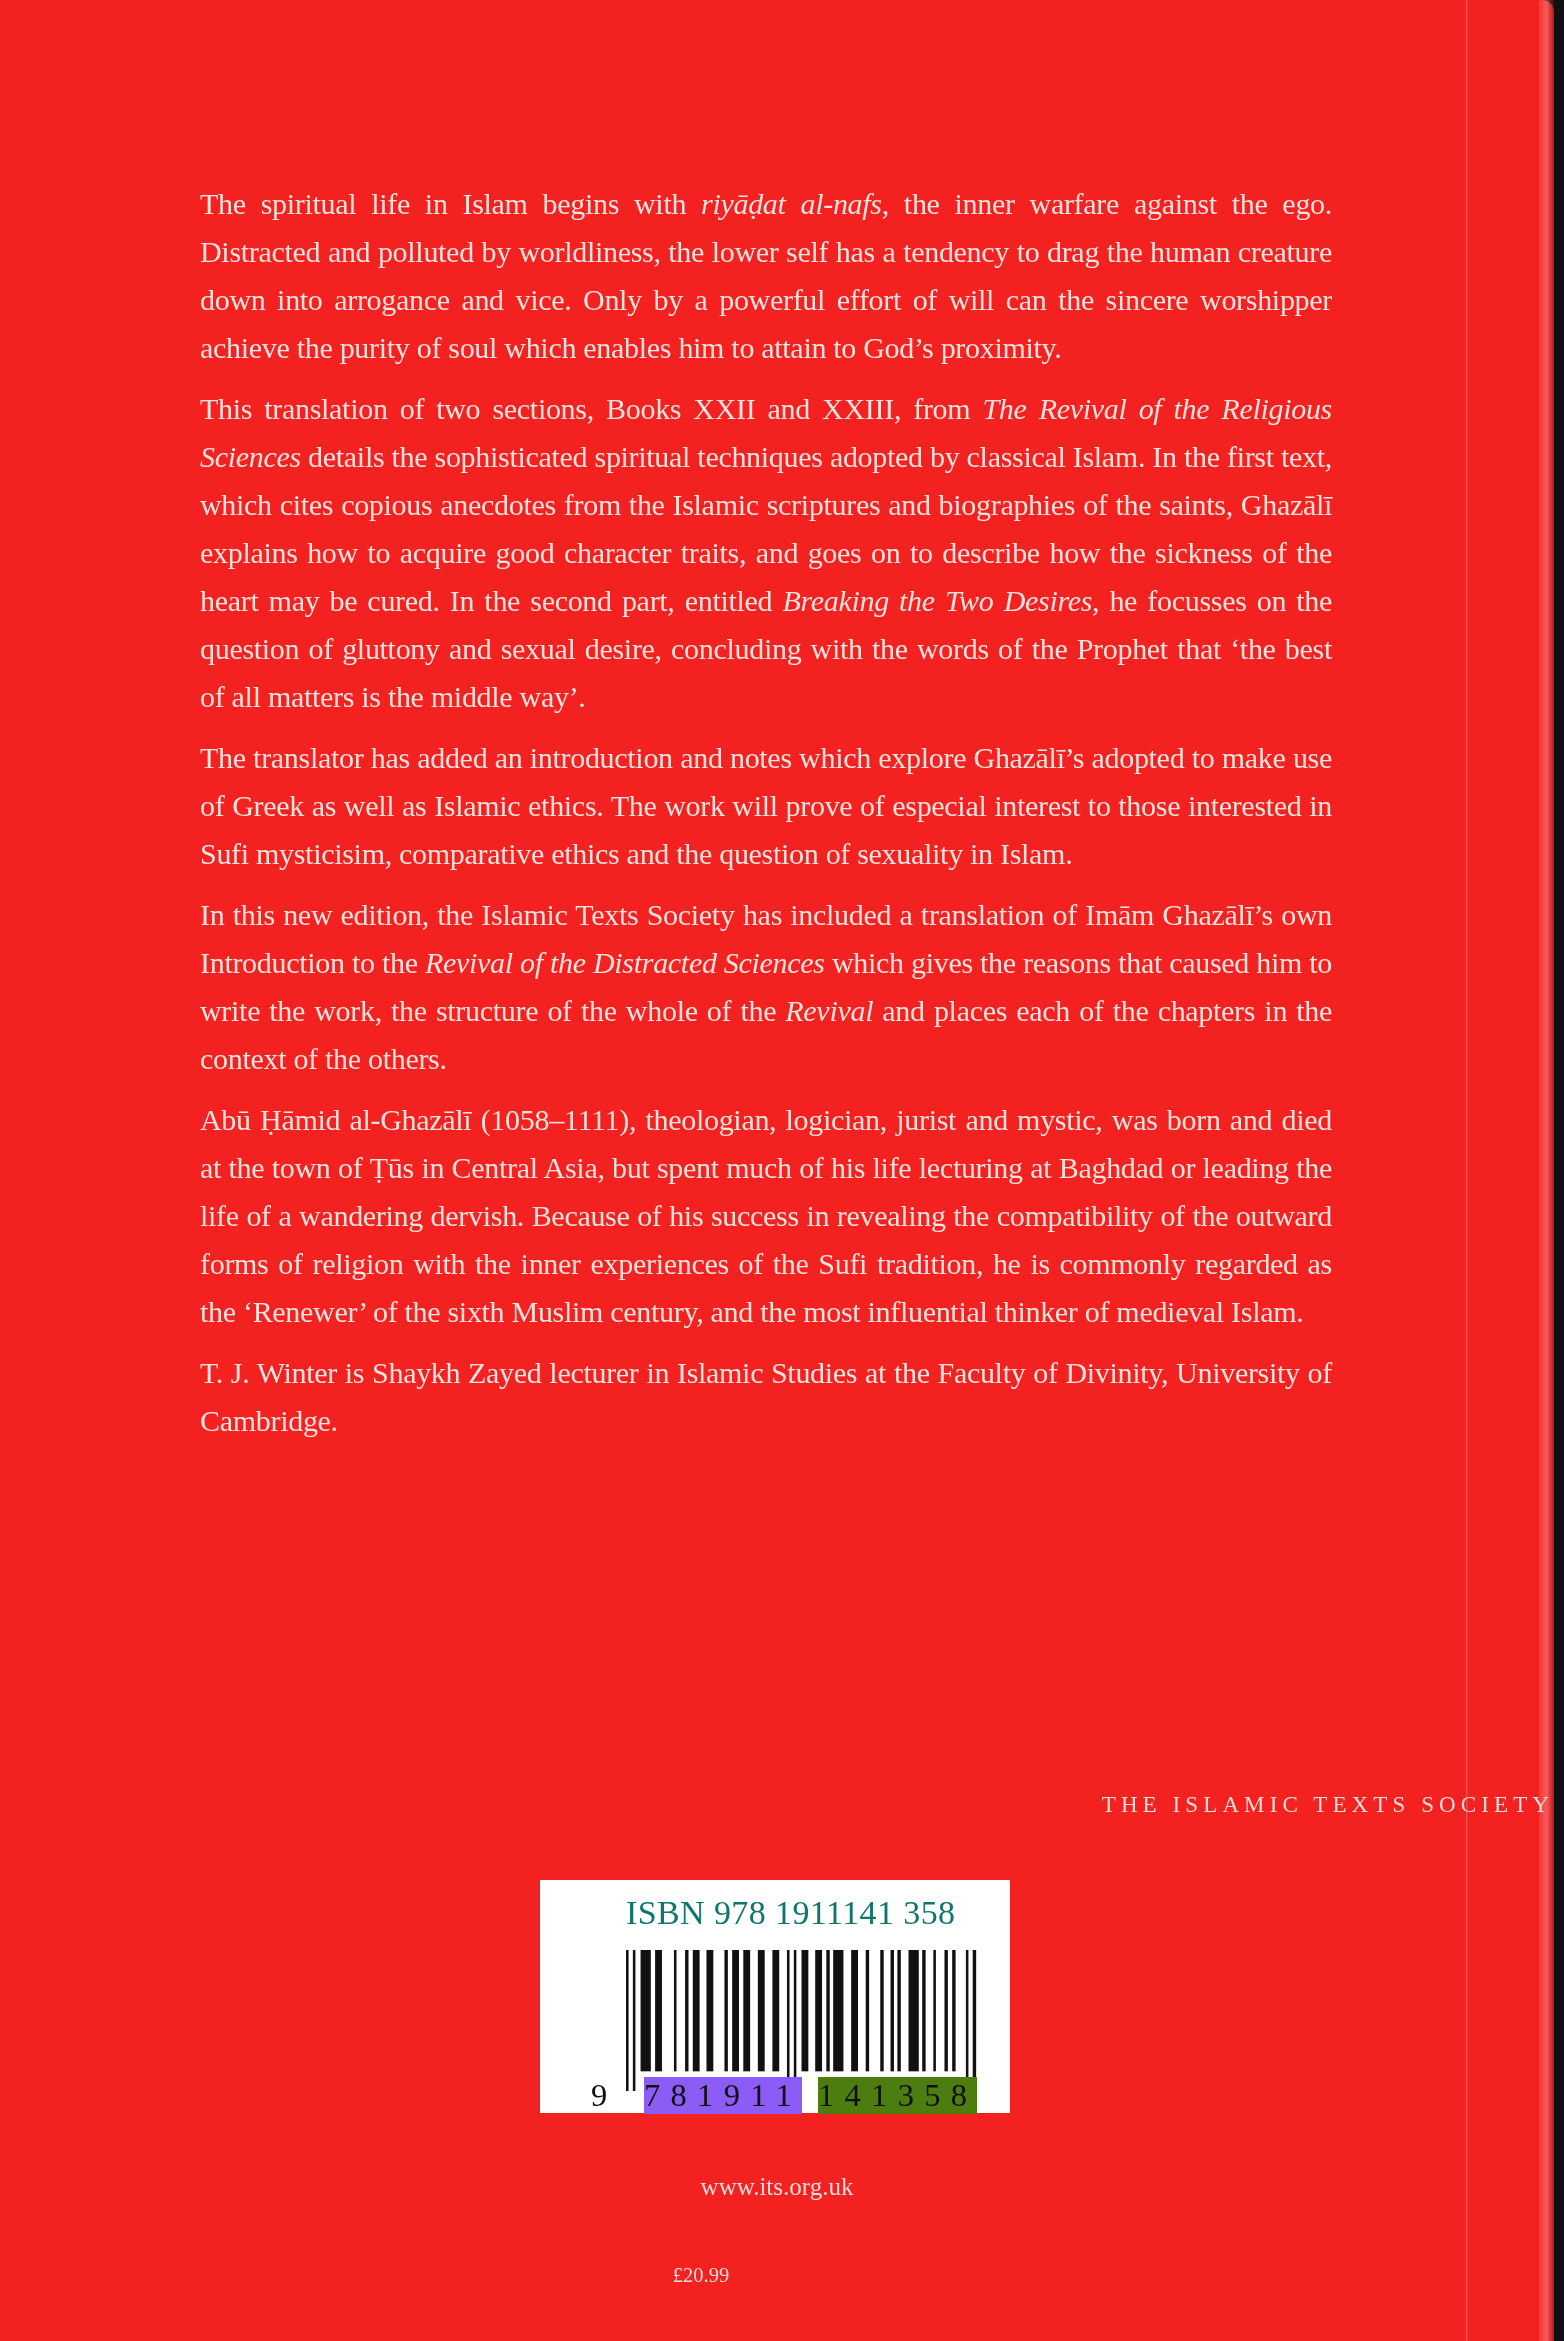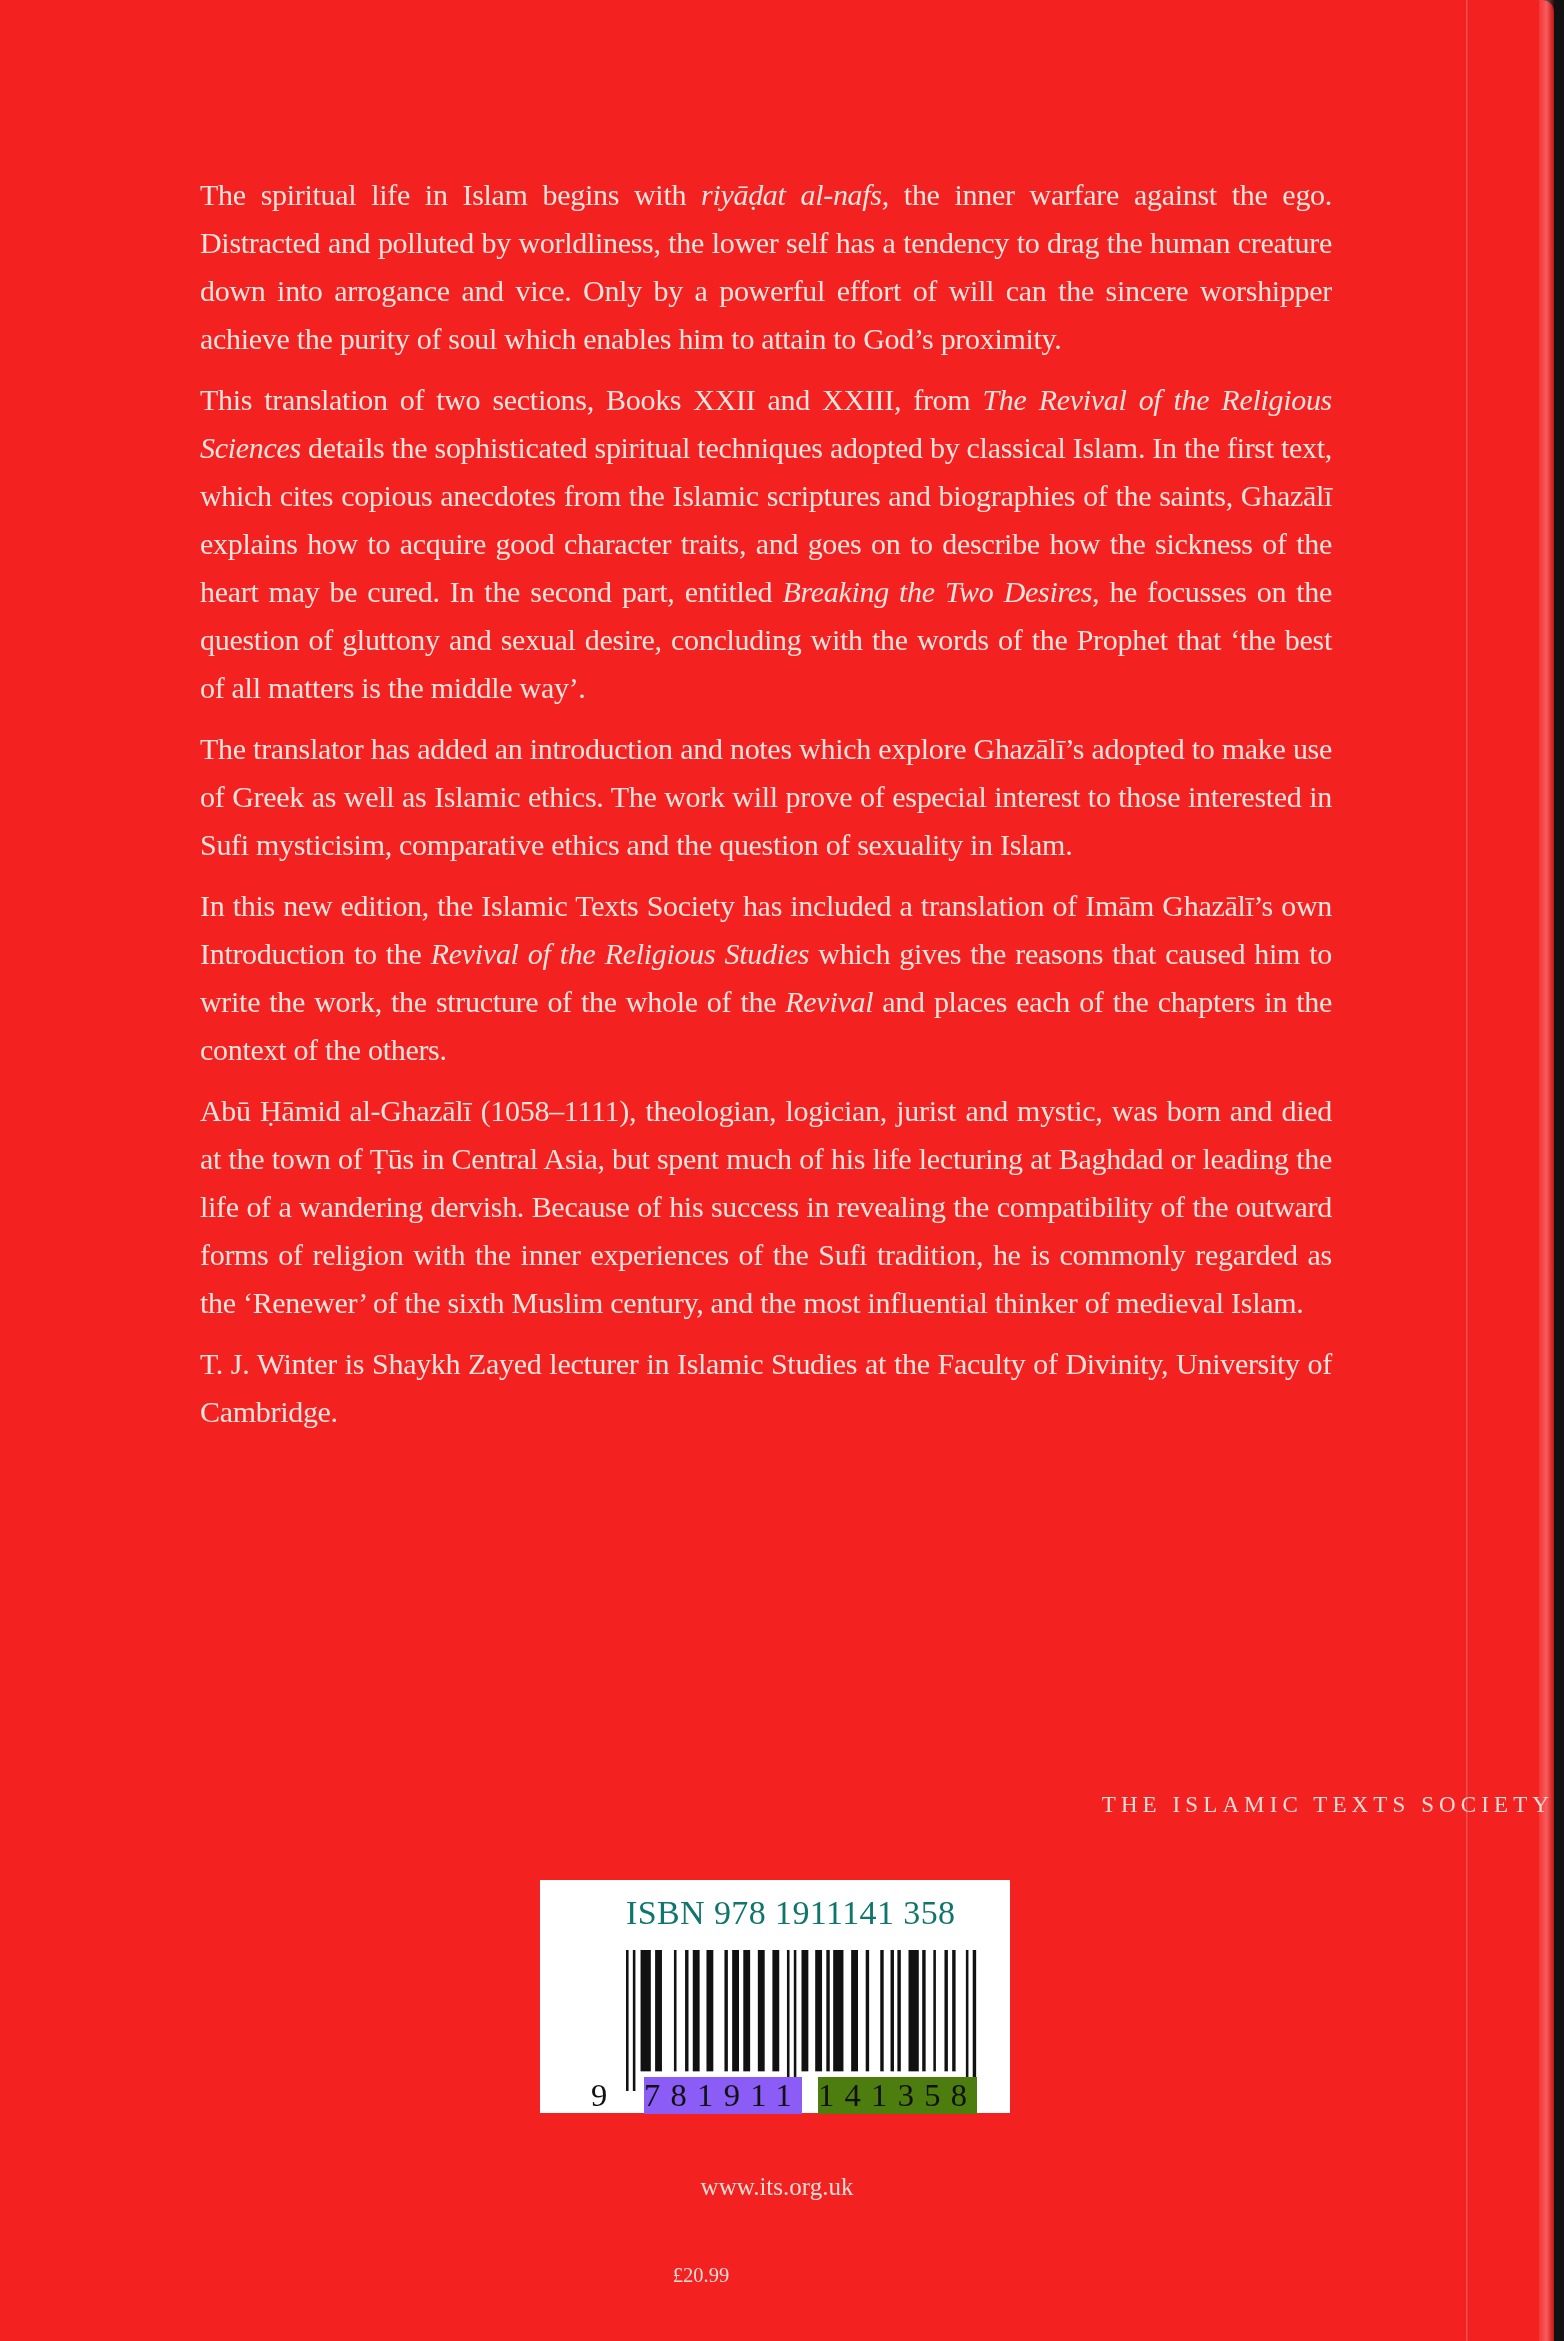--- a/index.html
+++ b/index.html
@@ -37,21 +37,21 @@
       position: absolute;
       left: 1539px;
       top: 0;
       width: 15.4px;
       height: 100%;
       background: linear-gradient(to right, rgba(255,170,170,0.15), rgba(255,200,200,0.35), rgba(120,0,0,0.4));
     }
     .blurb {
       position: absolute;
       left: 200px;
-      top: 171px;
+      top: 180px;
       width: 1132px;
       color: #f6e3de;
       font-size: 30px;
       line-height: 48px;
       text-align: justify;
       letter-spacing: -0.3px;
     }
     .blurb p {
       margin: 0 0 13px 0;
     }
@@ -131,21 +131,21 @@
 </head>
 <body>
 
 <div class="cover">
   <div class="edge-sheen"></div>
 
   <div class="blurb">
     <p><span>The spiritual life in Islam begins with </span><em>riyāḍat al-nafs</em><span>, the inner warfare against the ego. Distracted and polluted by worldliness, the lower self has a tendency to drag the human creature down into arrogance and vice. Only by a powerful effort of will can the sincere worshipper achieve the purity of soul which enables him to attain to God’s proximity.</span></p>
     <p><span>This translation of two sections, Books XXII and XXIII, from </span><em>The Revival of the Religious Sciences</em><span> details the sophisticated spiritual techniques adopted by classical Islam. In the first text, which cites copious anecdotes from the Islamic scriptures and biographies of the saints, Ghazālī explains how to acquire good character traits, and goes on to describe how the sickness of the heart may be cured. In the second part, entitled </span><em>Breaking the Two Desires</em><span>, he focusses on the question of gluttony and sexual desire, concluding with the words of the Prophet that ‘the best of all matters is the middle way’.</span></p>
     <p>The translator has added an introduction and notes which explore Ghazālī’s adopted to make use of Greek as well as Islamic ethics. The work will prove of especial interest to those interested in Sufi mysticisim, comparative ethics and the question of sexuality in Islam.</p>
-    <p><span>In this new edition, the Islamic Texts Society has included a translation of Imām Ghazālī’s own Introduction to the </span><em>Revival of the Religious Studies</em><span> which gives the reasons that caused him to write the work, the structure of the whole of the </span><em>Revival</em><span> and places each of the chapters in the context of the others.</span></p>
+    <p><span>In this new edition, the Islamic Texts Society has included a translation of Imām Ghazālī’s own Introduction to the </span><em>Revival of the Distracted Sciences</em><span> which gives the reasons that caused him to write the work, the structure of the whole of the </span><em>Revival</em><span> and places each of the chapters in the context of the others.</span></p>
     <p>Abū Ḥāmid al-Ghazālī (1058–1111), theologian, logician, jurist and mystic, was born and died at the town of Ṭūs in Central Asia, but spent much of his life lecturing at Baghdad or leading the life of a wandering dervish. Because of his success in revealing the compatibility of the outward forms of religion with the inner experiences of the Sufi tradition, he is commonly regarded as the ‘Renewer’ of the sixth Muslim century, and the most influential thinker of medieval Islam.</p>
     <p>T. J. Winter is Shaykh Zayed lecturer in Islamic Studies at the Faculty of Divinity, University of Cambridge.</p>
   </div>
 
   <div class="publisher publisher-name">THE ISLAMIC TEXTS SOCIETY</div>
 
   <div class="isbn-label">
     <div class="isbn-text">ISBN 978 1911141 358</div>
     <svg class="barcode" viewBox="0 0 410 165" preserveAspectRatio="none">
       <g fill="#111">

